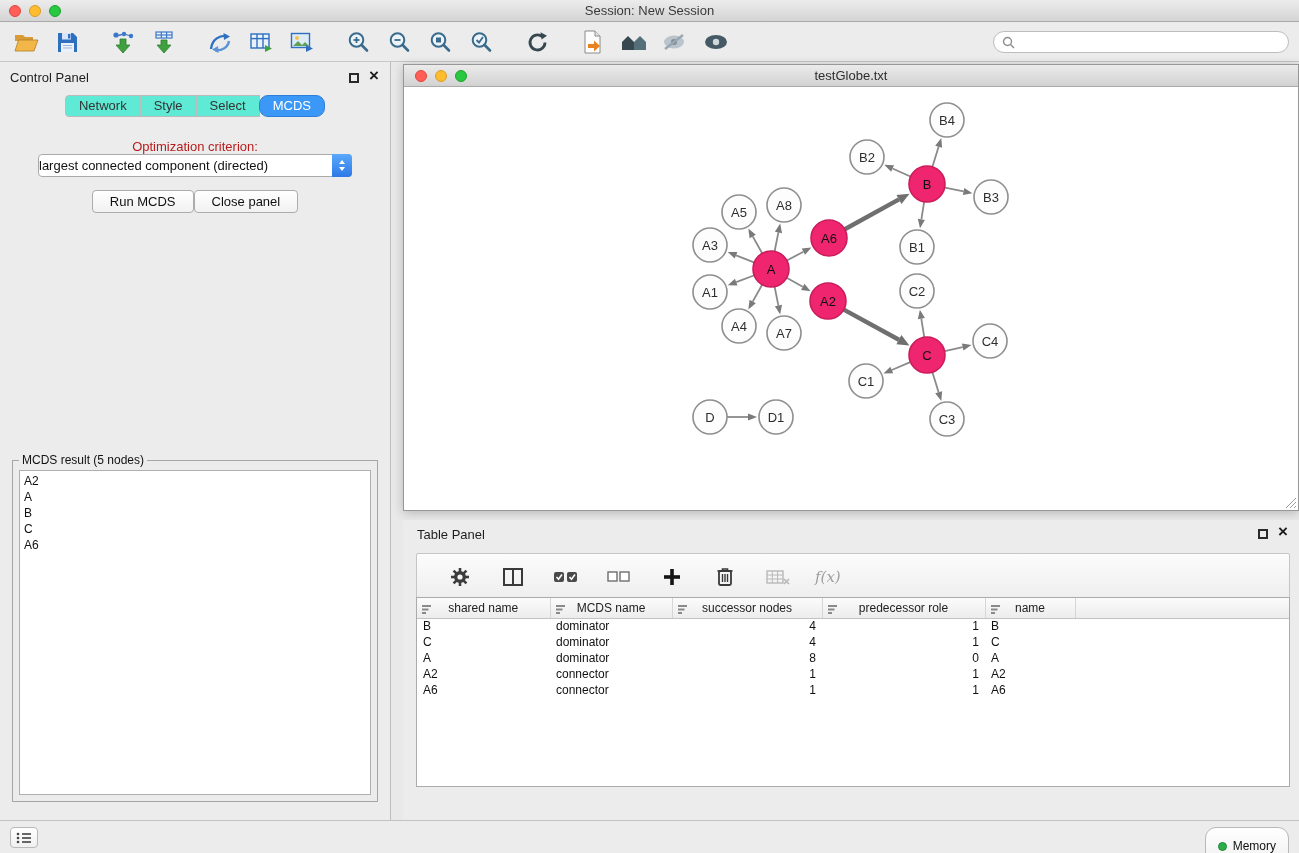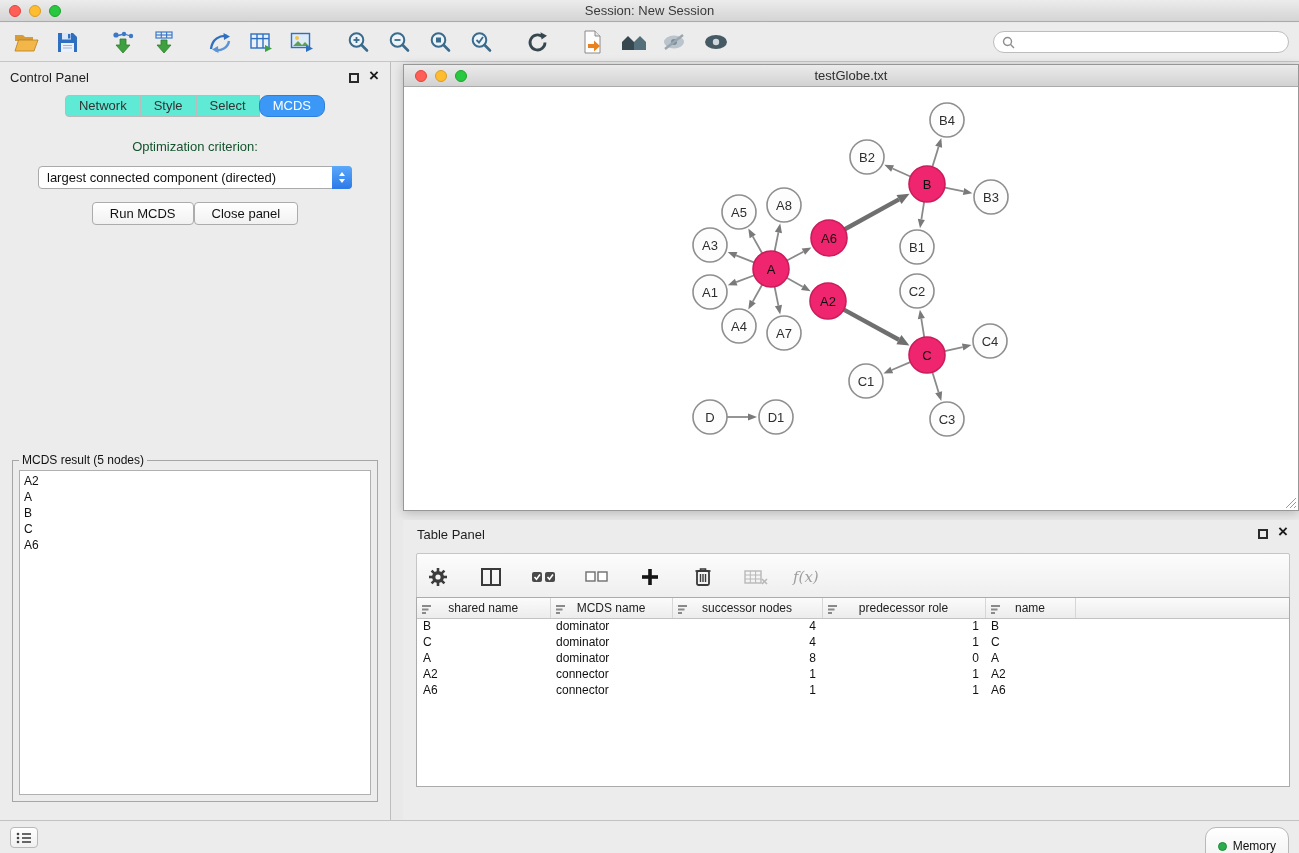--- a/index.html
+++ b/index.html
@@ -28,43 +28,43 @@
   .control-panel{position:absolute;left:0;top:62px;width:391px;height:758px;background:#ECECEC;border-right:1px solid #BDBDBD;}
   .panel-header{position:relative;height:30px;}
   .panel-title{position:absolute;left:10px;top:8px;font-size:13px;color:#1E1E1E;}
   .float-btn{position:absolute;right:31px;top:11px;width:10px;height:10px;border:2px solid #2A2A2A;background:transparent;}
   .close-btn{position:absolute;right:11px;top:3px;font-size:17px;font-weight:bold;color:#1A1A1A;line-height:22px;}
   .cp-tabs{display:flex;justify-content:center;margin-top:3px;}
   .tab{height:22px;line-height:20px;padding:0 13px;font-size:13px;background:#5eead4;border:1px solid #BBB;color:#333;margin-left:-1px;}
   .tab.first{border-radius:4px 0 0 4px;margin-left:0;}
   .tab.last{border-radius:0 4px 4px 0;}
   .tab.active{background:#3B98F7;border-color:#2E7FD9;color:#fff;border-radius:9px;}
-  .opt-label{margin-top:22px;text-align:center;font-size:13px;color:#14532d;}
-  .dropdown{position:relative;margin:12px auto 0;width:314px;height:23px;background:#fff;border:1px solid #AAA;border-radius:4px;font-size:13px;line-height:21px;padding-left:8px;color:#111;}
+  .opt-label{margin-top:22px;text-align:center;font-size:13px;color:#b91c1c;}
+  .dropdown{position:relative;margin:0 auto 0;width:314px;height:23px;background:#fff;border:1px solid #AAA;border-radius:4px;font-size:13px;line-height:21px;color:#111;}
   .dd-stepper{position:absolute;right:-1px;top:-1px;width:20px;height:23px;border-radius:0 4px 4px 0;background:linear-gradient(#5AA9FA,#2C79E8);display:flex;flex-direction:column;align-items:center;justify-content:center;}
   .arr-up{width:0;height:0;border-left:3.5px solid transparent;border-right:3.5px solid transparent;border-bottom:4.5px solid #fff;margin-bottom:2.5px;}
   .arr-down{width:0;height:0;border-left:3.5px solid transparent;border-right:3.5px solid transparent;border-top:4.5px solid #fff;}
   .cp-buttons{display:flex;justify-content:center;gap:0;margin-top:13px;}
   .cp-btn{height:23px;padding:0 17px;font-size:13px;background:linear-gradient(#FFF,#F1F1F1);border:1px solid #ACACAC;border-radius:4px;color:#111;}
   .result-fieldset{position:absolute;left:12px;right:12px;top:391px;bottom:18px;border:1px solid #A6A6A6;padding:3px 6px 6px;display:flex;flex-direction:row;}
   .result-fieldset legend{font-size:12px;padding:0 3px;color:#111;}
   .result-list{flex:1;background:#fff;border:1px solid #B0B0B0;font-size:12px;padding:2px 4px;overflow:hidden;}
   .result-item{line-height:16px;color:#111;}
 
   
   .network-window{position:absolute;left:403px;top:64px;width:896px;height:447px;background:#fff;border:1px solid #979797;box-shadow:0 2px 10px rgba(0,0,0,0.22);}
   .net-titlebar{position:relative;height:22px;background:linear-gradient(#EBEBEB,#D2D2D2);border-bottom:1px solid #AAA;}
   .net-title{text-align:center;line-height:21px;font-size:13px;color:#2E2E2E;}
   .net-canvas{position:relative;width:894px;height:423px;background:#fff;}
   #graph-svg{display:block;}
   .resize-corner{position:absolute;right:1px;bottom:1px;}
 
   
   .table-panel{position:absolute;left:403px;top:520px;width:896px;height:300px;background:#ECECEC;}
-  .tp-toolbar{position:absolute;left:13px;right:9px;top:33px;height:47px;background:linear-gradient(#FCFCFC,#EEE);border:1px solid #C5C5C5;border-radius:2px;display:flex;align-items:center;gap:21px;padding-left:5px;}
+  .tp-toolbar{position:absolute;left:13px;right:9px;top:33px;height:47px;background:linear-gradient(#FCFCFC,#EEE);border:1px solid #C5C5C5;border-radius:2px;display:flex;align-items:center;gap:21px;padding-left:27px;}
   .tp-table-wrap{position:absolute;left:13px;right:9px;top:77px;height:190px;background:#fff;border:1px solid #ABABAB;overflow:hidden;}
   table.data{width:100%;border-collapse:collapse;table-layout:fixed;}
   table.data th{height:20px;background:linear-gradient(#FBFBFB,#ECECEC);border-right:1px solid #D6D6D6;border-bottom:1px solid #C3C3C3;font-weight:normal;font-size:12px;color:#222;position:relative;text-align:center;padding:0 4px;white-space:nowrap;overflow:hidden;}
   table.data th.th-filler{border-right:none;}
   .sort-ic{position:absolute;left:5px;top:5px;}
   table.data td{height:16px;font-size:12px;color:#111;white-space:nowrap;overflow:hidden;padding:0 6px;}
   td.c0{padding-left:9px;}
   td.c1{padding-left:13px;}
   td.c2{text-align:right;padding-right:10px;}
   td.c3{text-align:right;padding-right:10px;}

